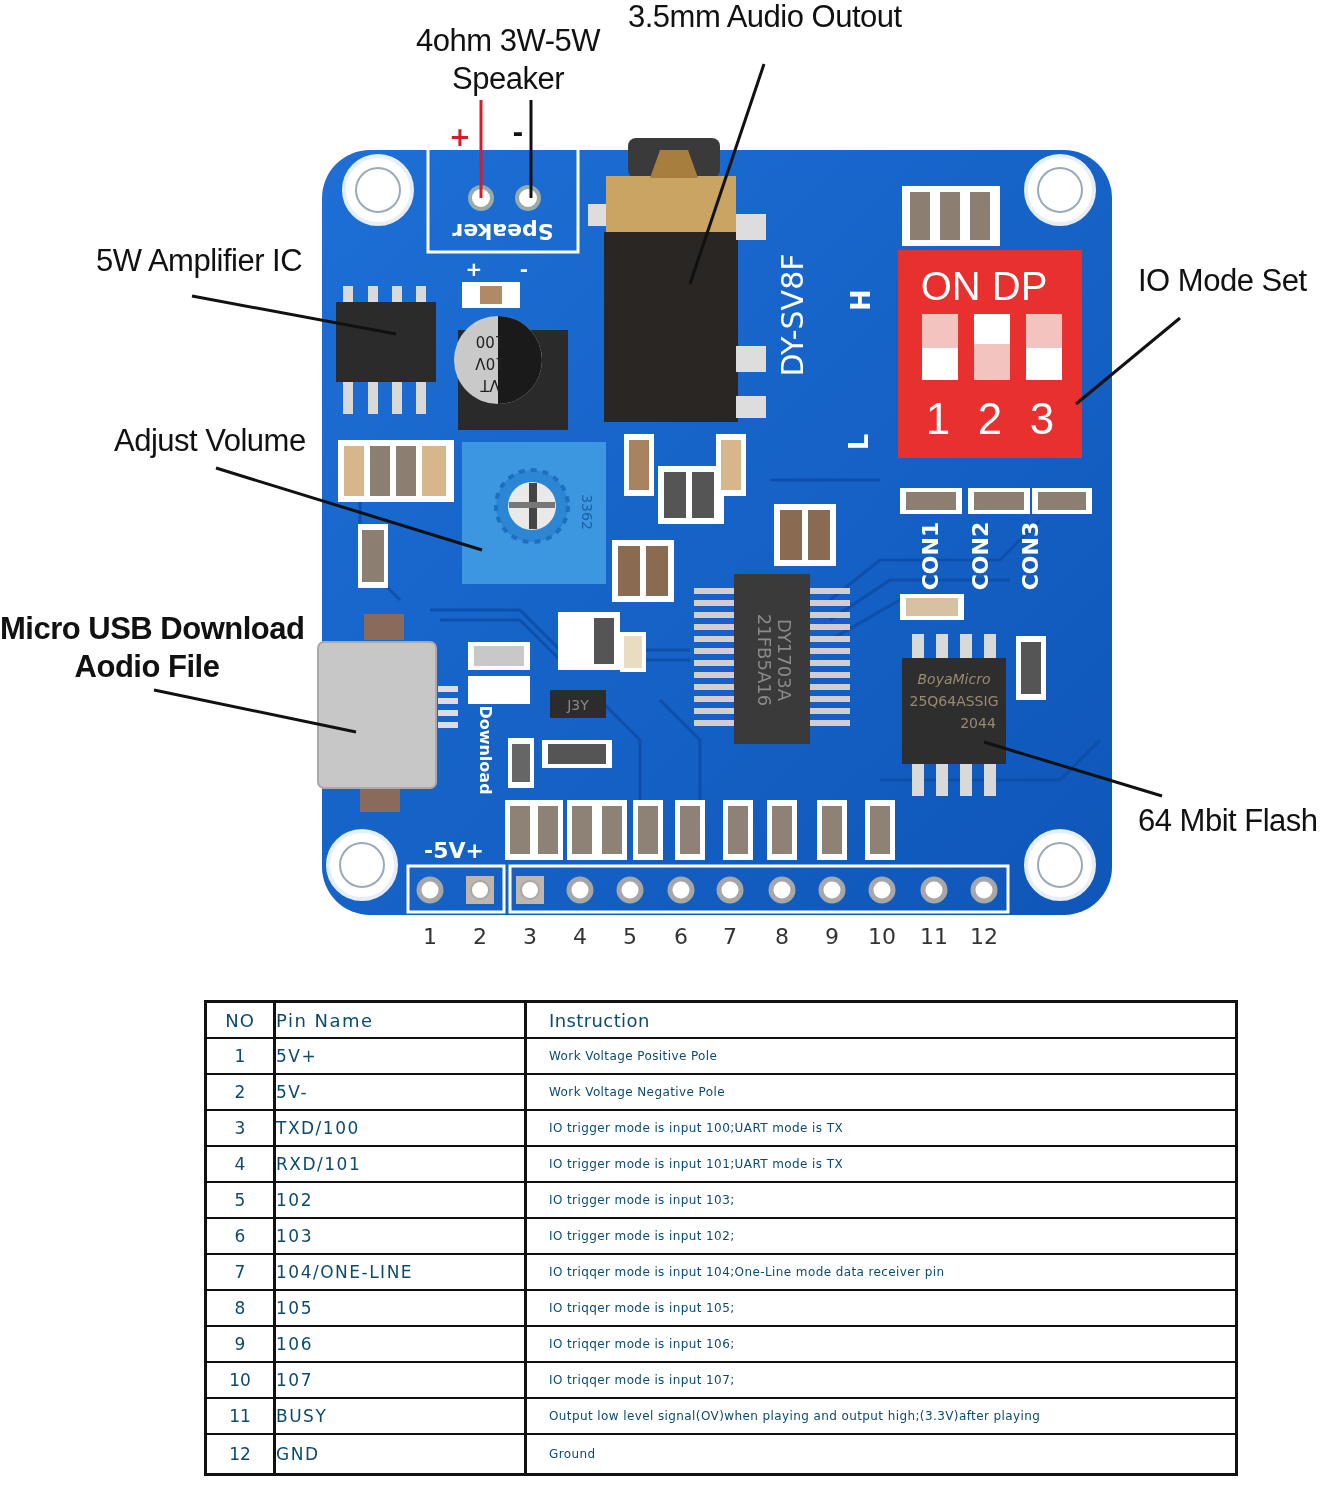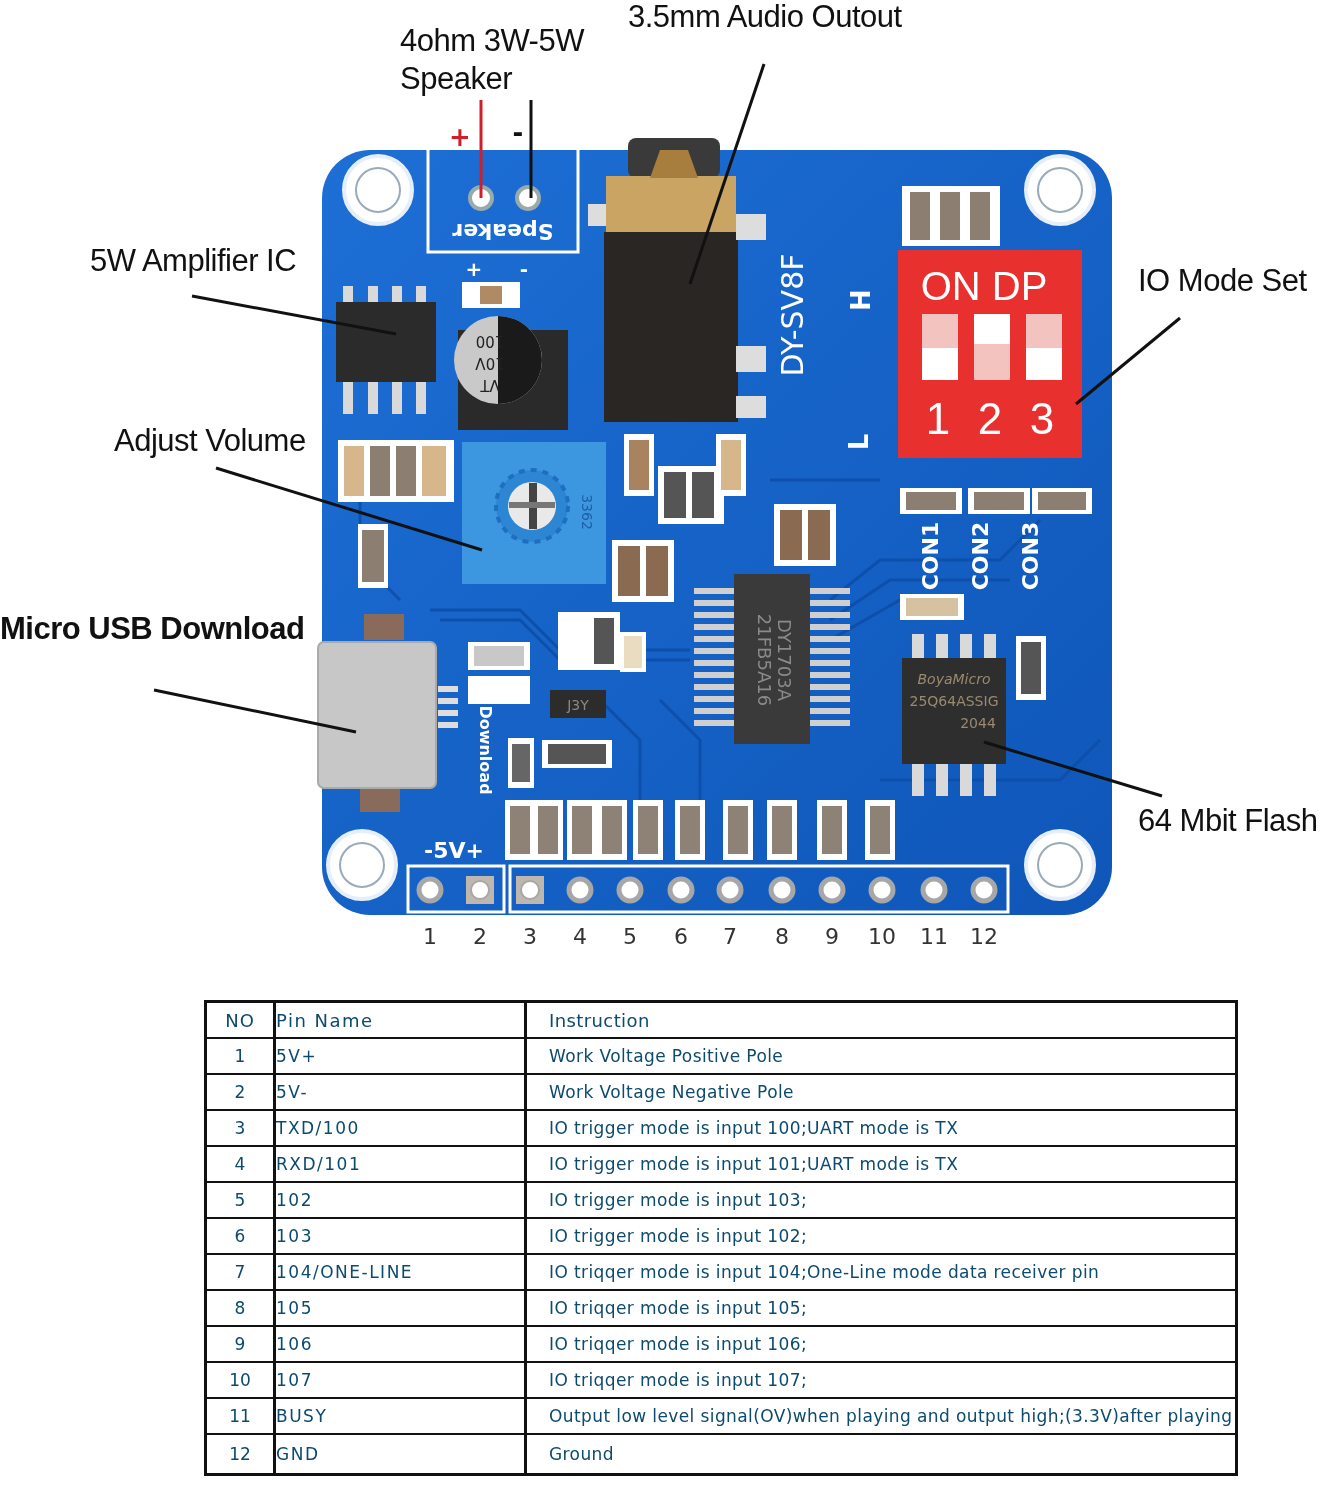--- a/index.html
+++ b/index.html
@@ -1,26 +1,26 @@
 <!DOCTYPE html>
 <html><head>
 <meta charset="utf-8">
 <style>
   html,body{margin:0;padding:0;background:#ffffff;}
   body{width:1324px;height:1500px;position:relative;overflow:hidden;font-family:"DejaVu Sans",sans-serif;color:#111;}
   .callout{position:absolute;font-family:"Liberation Sans",sans-serif;font-size:31px;letter-spacing:-0.5px;color:#111;line-height:38px;white-space:nowrap;}
-  .callout.center{}
+  .callout.center{text-align:center;}
   svg#board{position:absolute;left:0;top:0;}
   .pin-num{position:absolute;top:924px;font-family:"DejaVu Sans",sans-serif;font-size:22px;color:#333;width:40px;text-align:center;}
   table#pin-table{position:absolute;left:204px;top:1000px;width:1034px;border-collapse:collapse;border:3px solid #111;font-family:"DejaVu Sans",sans-serif;}
   #pin-table td,#pin-table th{border:2px solid #111;height:34px;padding:0;font-weight:normal;font-size:17px;color:#0c4a6e;}
   #pin-table th{height:34px;letter-spacing:1px;font-size:18px;}
   #pin-table .c-no{width:66px;text-align:center;border-right:3px solid #111;}
   #pin-table .c-name{width:248px;text-align:left;letter-spacing:1.5px;border-right:3px solid #111;}
-  #pin-table .c-inst{text-align:left;padding-left:22px;font-size:17px;letter-spacing:0.4px;}
+  #pin-table .c-inst{text-align:left;padding-left:22px;font-size:12px;letter-spacing:0.4px;}
   #pin-table th.c-inst{font-size:18px;}
 </style>
 </head>
 <body>
 
 <svg id="board" width="1324" height="980" viewBox="0 0 1324 980">
   <defs>
     <linearGradient id="pcbg" x1="0" y1="0" x2="1" y2="1">
       <stop offset="0" stop-color="#1d6fd6"></stop>
       <stop offset="1" stop-color="#0f56b8"></stop>
@@ -325,24 +325,25 @@
   </g>
   <text x="460" y="146" fill="#d11f2a" font-size="26" font-weight="bold" text-anchor="middle">+</text>
   <text x="518" y="142" fill="#111" font-size="26" font-weight="bold" text-anchor="middle">-</text>
 </svg>
 
 <div class="callout center" style="left:400px;top:22px;width:216px;">
   <div>4ohm 3W-5W</div>
   <div>Speaker</div>
 </div>
 <div class="callout" style="left:628px;top:-2px;">3.5mm Audio Outout</div>
-<div class="callout" style="left:90px;top:242px;">5W Amplifier IC</div>
+<div class="callout" style="left:96px;top:242px;">5W Amplifier IC</div>
 <div class="callout" style="left:114px;top:422px;">Adjust Volume</div>
 <div class="callout center" style="left:0px;top:610px;width:294px;font-weight:bold;">
   <div>Micro USB Download</div>
+  <div>Aodio File</div>
 </div>
 <div class="callout" style="left:1138px;top:262px;">IO Mode Set</div>
 <div class="callout" style="left:1138px;top:802px;">64 Mbit Flash</div>
 
 <div id="pin-num-row">
     <div class="pin-num" style="left: 410px;">1</div>
     <div class="pin-num" style="left: 460px;">2</div>
     <div class="pin-num" style="left: 510px;">3</div>
     <div class="pin-num" style="left: 560px;">4</div>
     <div class="pin-num" style="left: 610px;">5</div>

